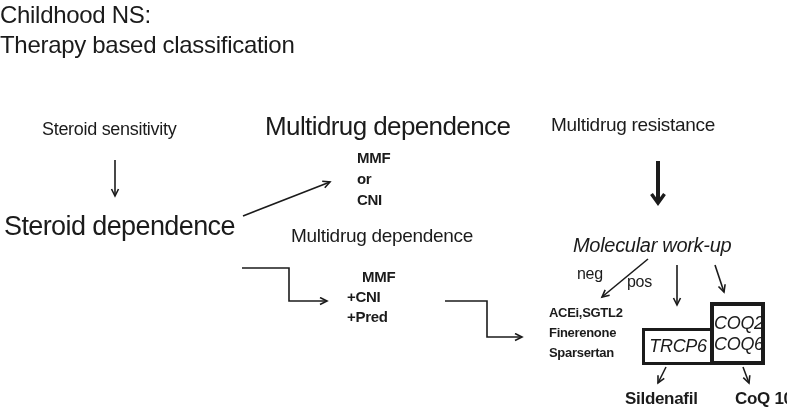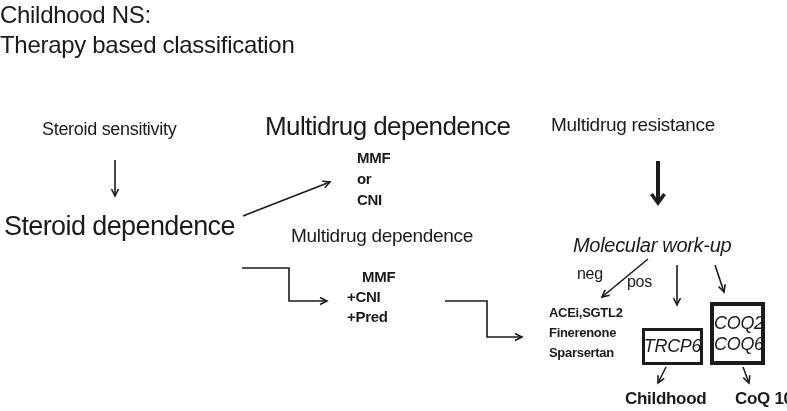--- a/index.html
+++ b/index.html
@@ -96,25 +96,25 @@
   <div class="abs italic-lbl" style="left:573px;top:234px;">Molecular work-up</div>
   <div class="abs negpos" style="left:577px;top:265px;">neg</div>
   <div class="abs negpos" style="left:627px;top:273px;">pos</div>
 
   <div class="abs therapy-list" style="left:549px;top:303px;">
     <div>ACEi,SGTL2</div>
     <div>Finerenone</div>
     <div>Sparsertan</div>
   </div>
 
-  <div class="abs gene-box" style="left:642px;top:328px;width:61px;height:37px;">
+  <div class="abs gene-box" style="left:642px;top:328px;width:72px;height:37px;">
     <span>TRCP6</span>
   </div>
 
   <div class="abs gene-box tall" style="left:710px;top:302px;width:55px;height:63px;">
     <div>COQ2</div>
     <div>COQ6</div>
   </div>
 
-  <div class="abs bold-sm" style="left:625px;top:389px;">Childhood</div>
+  <div class="abs bold-sm" style="left:625px;top:389px;">Sildenafil</div>
   <div class="abs bold-sm" style="left:735px;top:389px;">CoQ 10</div>
 
 </div>
 
 </body></html>

